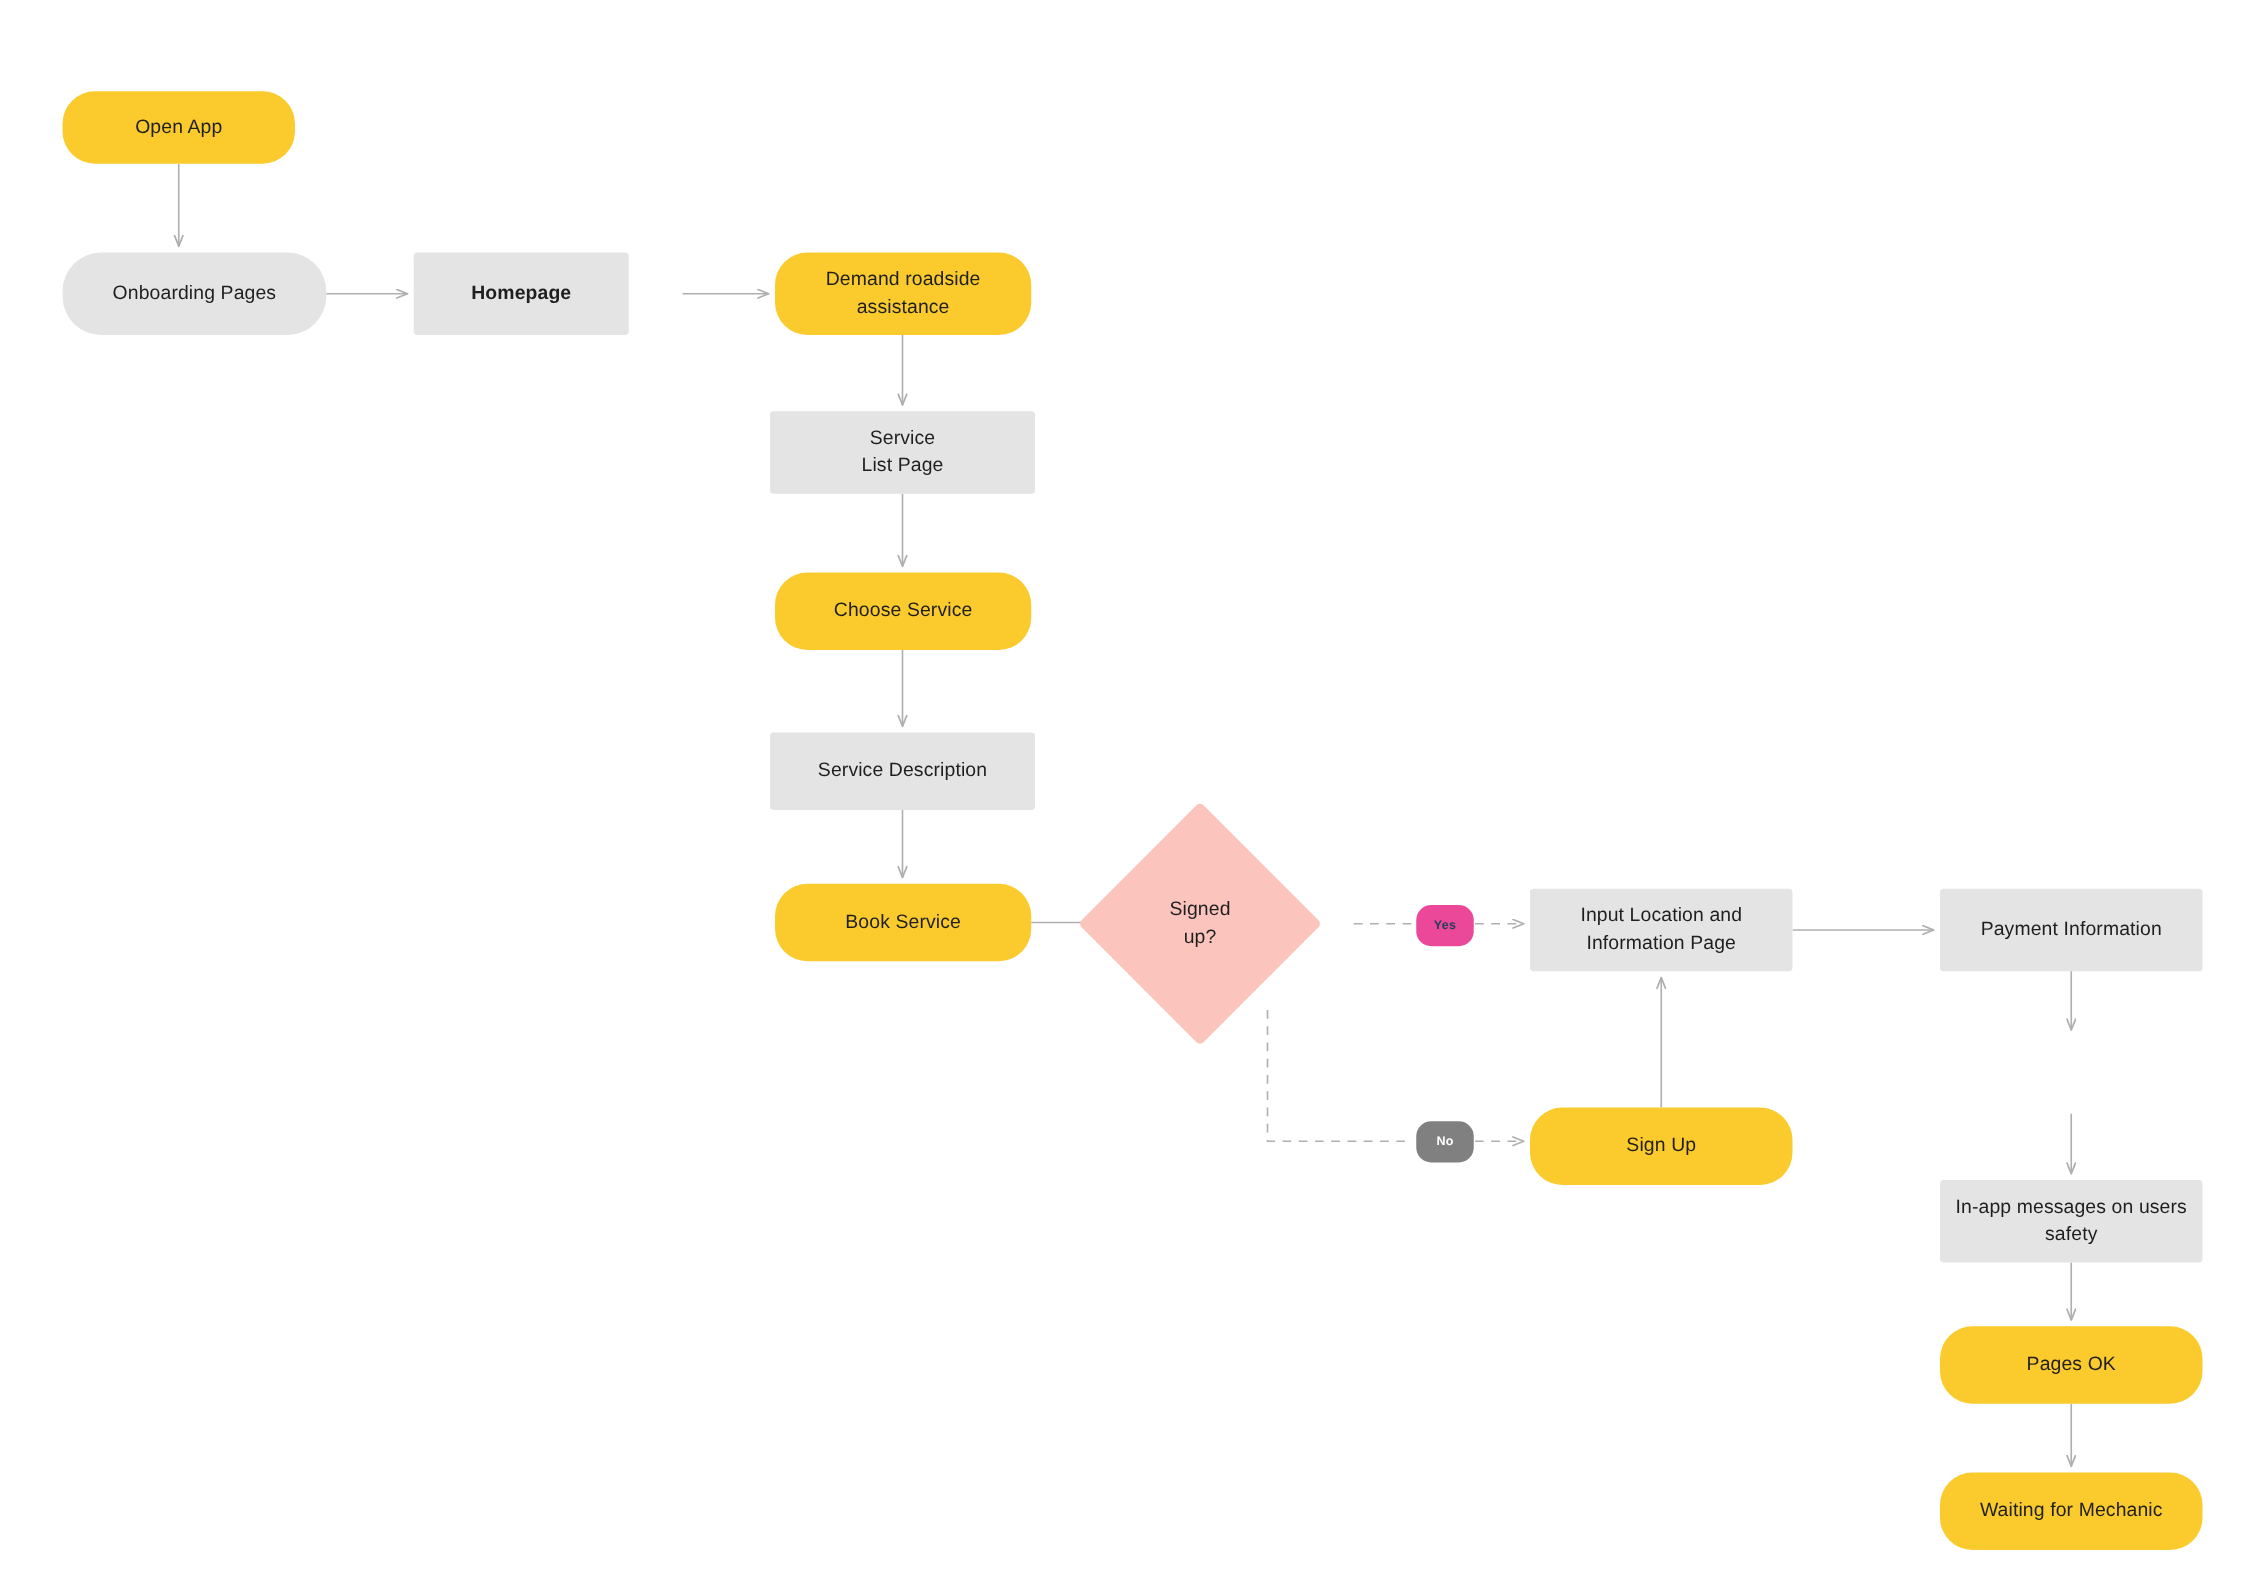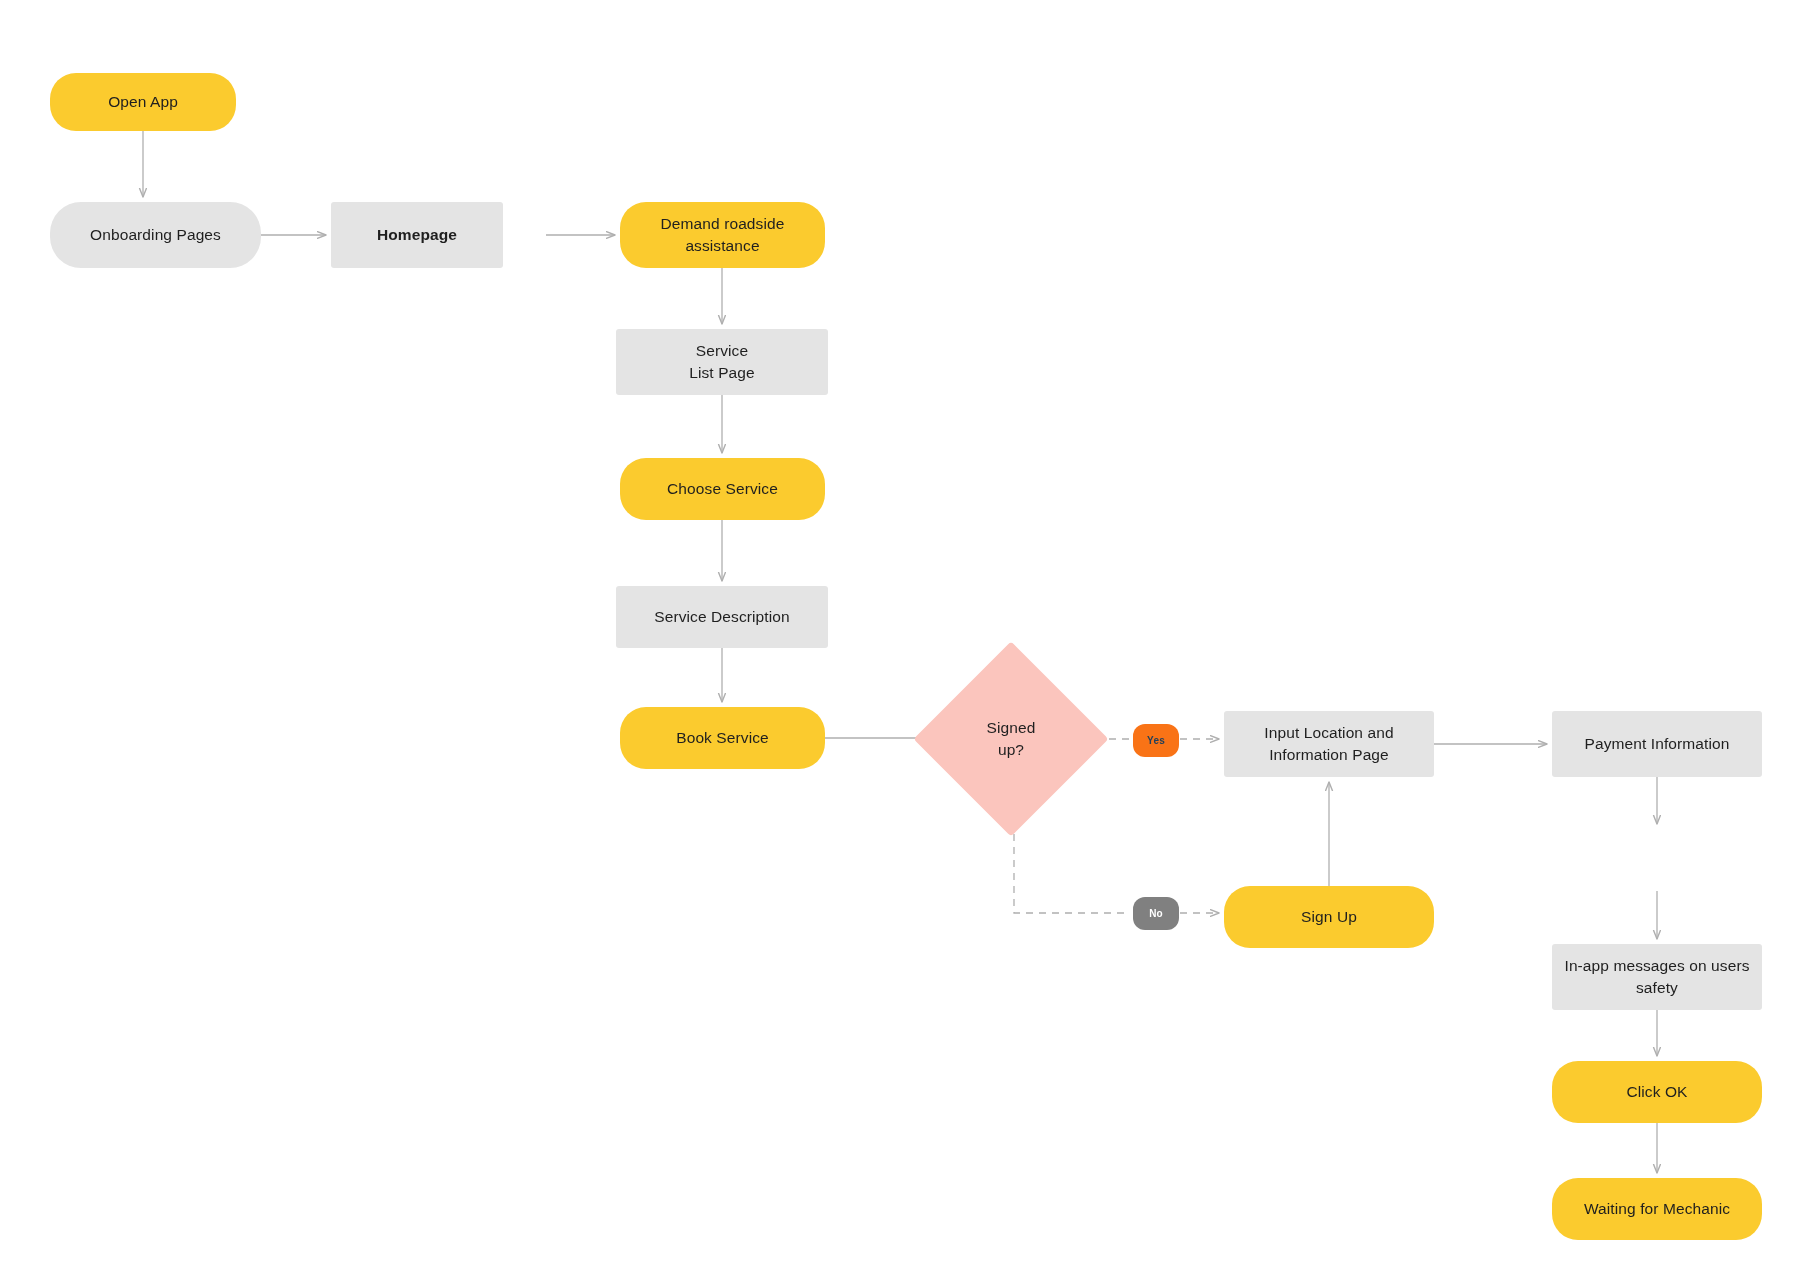--- a/index.html
+++ b/index.html
@@ -77,21 +77,21 @@
     box-sizing: border-box;
     display: flex;
     align-items: center;
     justify-content: center;
     font-size: 10px;
     font-weight: 600;
     letter-spacing: 0.2px;
     border-radius: 12px;
   }
   .badge.yes {
-    background: #f97316;
+    background: #ec4899;
     color: #23405a;
   }
   .badge.no {
     background: #808080;
     color: #ffffff;
   }
 </style>
 </head>
 <body>
 
@@ -168,21 +168,21 @@
   </div>
 
   <div class="node process" style="left:616px; top:561px; width:212px; height:62px;">
     <span>Service Description</span>
   </div>
 
   <div class="node action" style="left:620px; top:682px; width:205px; height:62px;">
     <span>Book Service</span>
   </div>
 
-  <div class="node decision-wrap" style="left:942px; top:645px; width:138px; height:138px;">
+  <div class="node decision-wrap" style="left:891px; top:645px; width:138px; height:138px;">
     <div class="diamond-shape"></div>
     <span class="diamond-label">Signed
 up?</span>
   </div>
 
   <div class="node process" style="left:1224px; top:686px; width:210px; height:66px;">
     <span>Input Location and
 Information Page</span>
   </div>
 
@@ -194,21 +194,21 @@
     <span>Sign Up</span>
   </div>
 
 
   <div class="node process" style="left:1552px; top:919px; width:210px; height:66px;">
     <span>In-app messages on users
 safety</span>
   </div>
 
   <div class="node action" style="left:1552px; top:1036px; width:210px; height:62px;">
-    <span>Click OK</span>
+    <span>Pages OK</span>
   </div>
 
   <div class="node action" style="left:1552px; top:1153px; width:210px; height:62px;">
     <span>Waiting for Mechanic</span>
   </div>
 
   <div class="badge yes" style="left:1133px; top:699px; width:46px; height:33px;">
     <span>Yes</span>
   </div>
 

